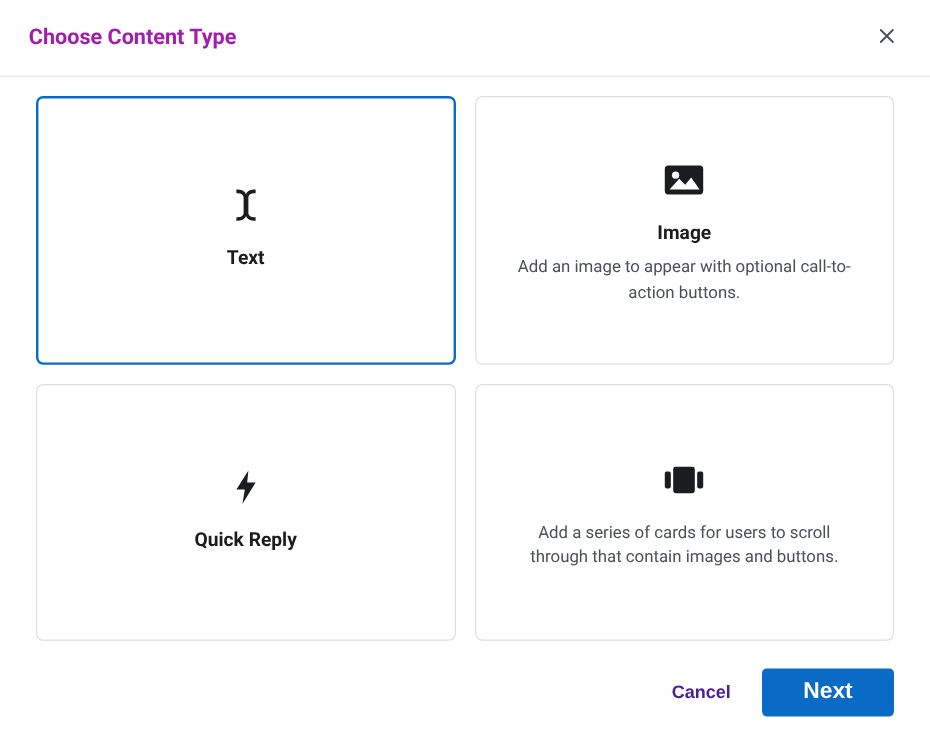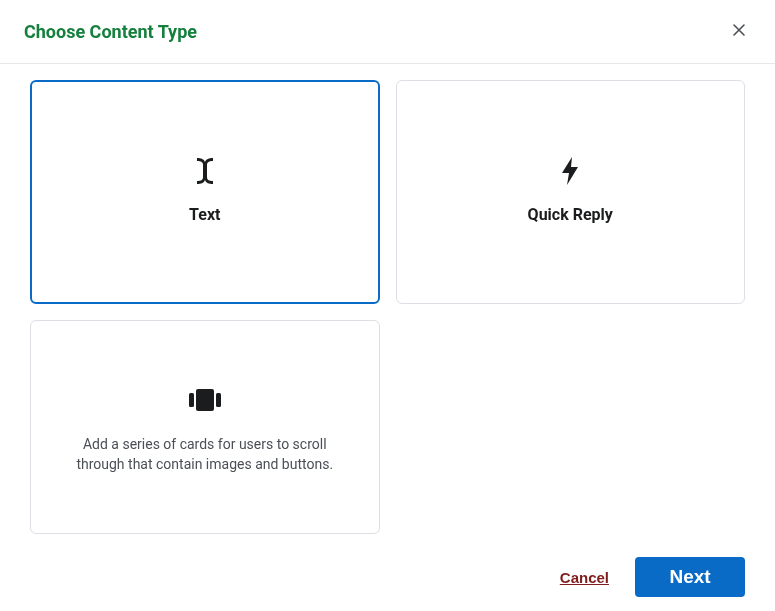--- a/index.html
+++ b/index.html
@@ -17,21 +17,21 @@
     .modal-header {
       display: flex;
       justify-content: space-between;
       align-items: center;
       padding: 18px 24px;
       border-bottom: 1px solid #e5e7eb;
     }
     .modal-title {
       font-size: 18px;
       font-weight: 700;
-      color: #15803d;
+      color: #a21caf;
     }
     .close-btn {
       background: none;
       border: none;
       cursor: pointer;
       padding: 4px;
       color: #4b4f56;
       display: flex;
       align-items: center;
       justify-content: center;
@@ -100,24 +100,23 @@
       display: flex;
       justify-content: flex-end;
       align-items: center;
       gap: 20px;
     }
     .cancel-btn {
       background: none;
       border: none;
       font-size: 15px;
       font-weight: 700;
-      color: #7f1d1d;
+      color: #4c1d95;
       cursor: pointer;
       padding: 8px 6px;
-      text-decoration: underline;
     }
     .next-btn {
       background: #0a6bc7;
       border: none;
       color: #fff;
       font-size: 19px;
       font-weight: 700;
       padding: 9px 0;
       width: 110px;
       border-radius: 4px;
@@ -144,20 +143,31 @@
 
     <div class="option-card selected">
       <div class="icon-wrap">
         <svg width="22" height="30" viewBox="0 0 22 30">
           <path d="M3 2 C7 2 10 3 11 6 C12 3 15 2 19 2 L19 5 C15 5 13 6 13 9 L13 21 C13 24 15 25 19 25 L19 28 C15 28 12 27 11 24 C10 27 7 28 3 28 L3 25 C7 25 9 24 9 21 L9 9 C9 6 7 5 3 5 Z"></path>
         </svg>
       </div>
       <div class="option-title">Text</div>
     </div>
 
+    <div class="option-card">
+      <div class="icon-wrap">
+        <svg width="34" height="26" viewBox="0 0 34 26">
+          <rect x="1" y="1" width="32" height="24" rx="3" ry="3"></rect>
+          <circle cx="10" cy="9" r="3" fill="#fff"></circle>
+          <path d="M5 21 L13 12 L18 17 L23 11 L30 21 Z" fill="#fff"></path>
+        </svg>
+      </div>
+      <div class="option-title">Image</div>
+      <div class="option-desc">Add an image to appear with optional call-to-action buttons.</div>
+    </div>
 
     <div class="option-card smaller">
       <div class="icon-wrap">
         <svg width="20" height="30" viewBox="0 0 20 30">
           <path d="M12 1 L2 17 L9 17 L7 29 L18 11 L11 11 Z"></path>
         </svg>
       </div>
       <div class="option-title">Quick Reply</div>
     </div>
 

